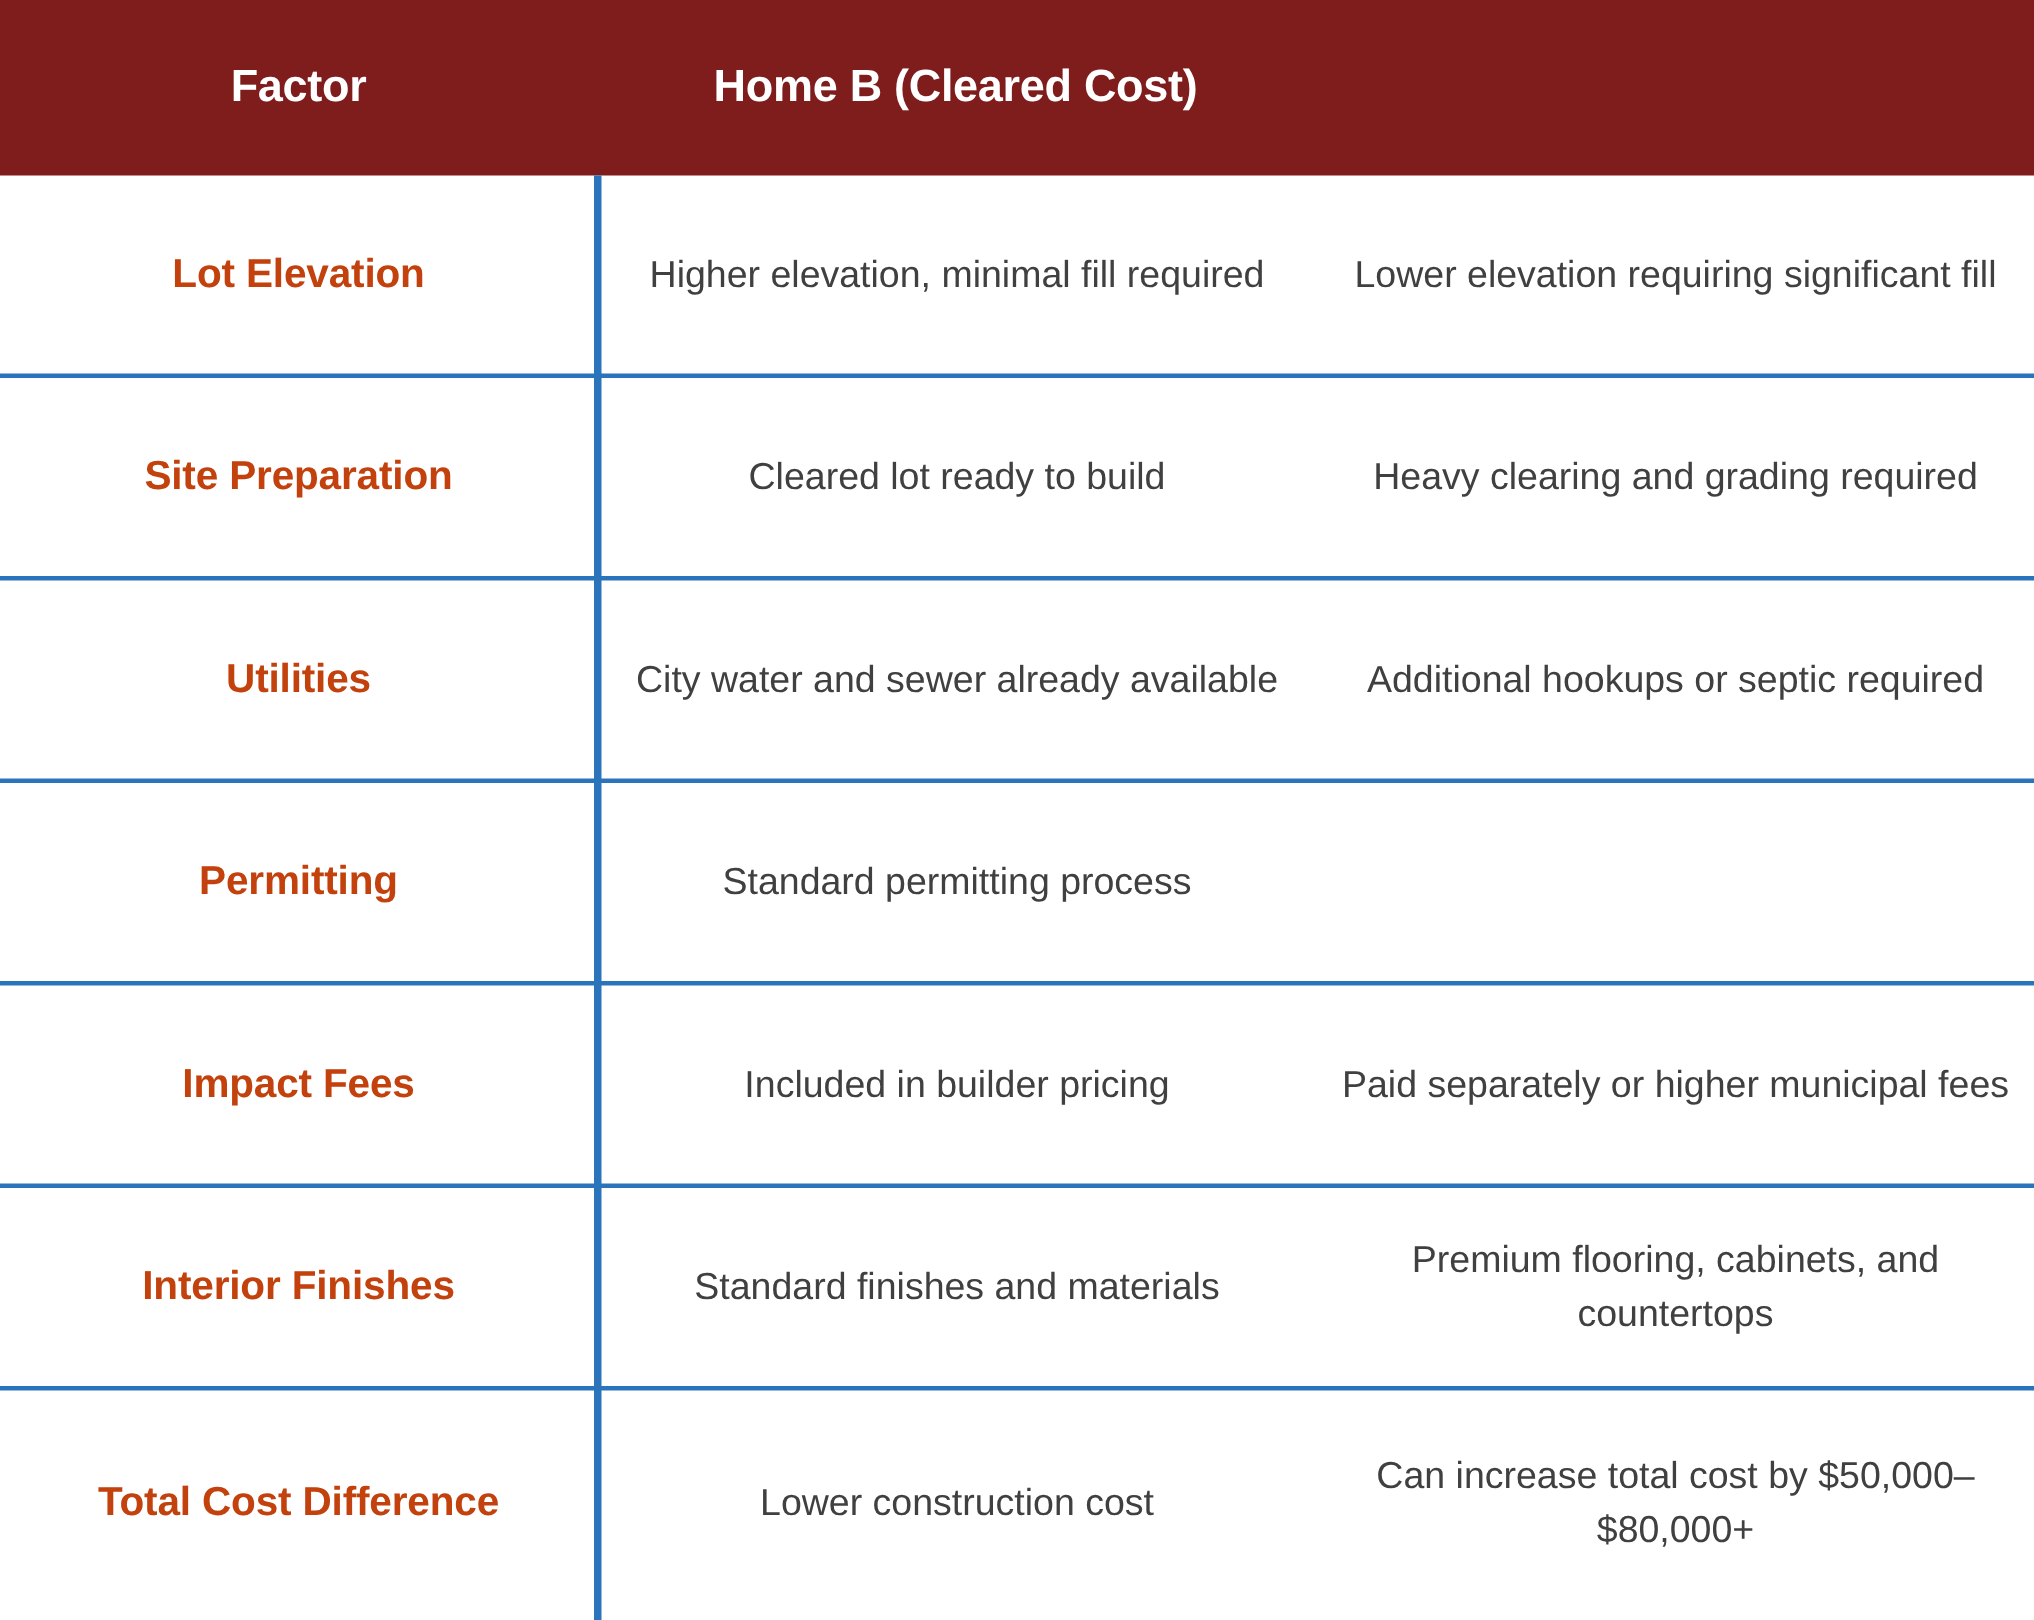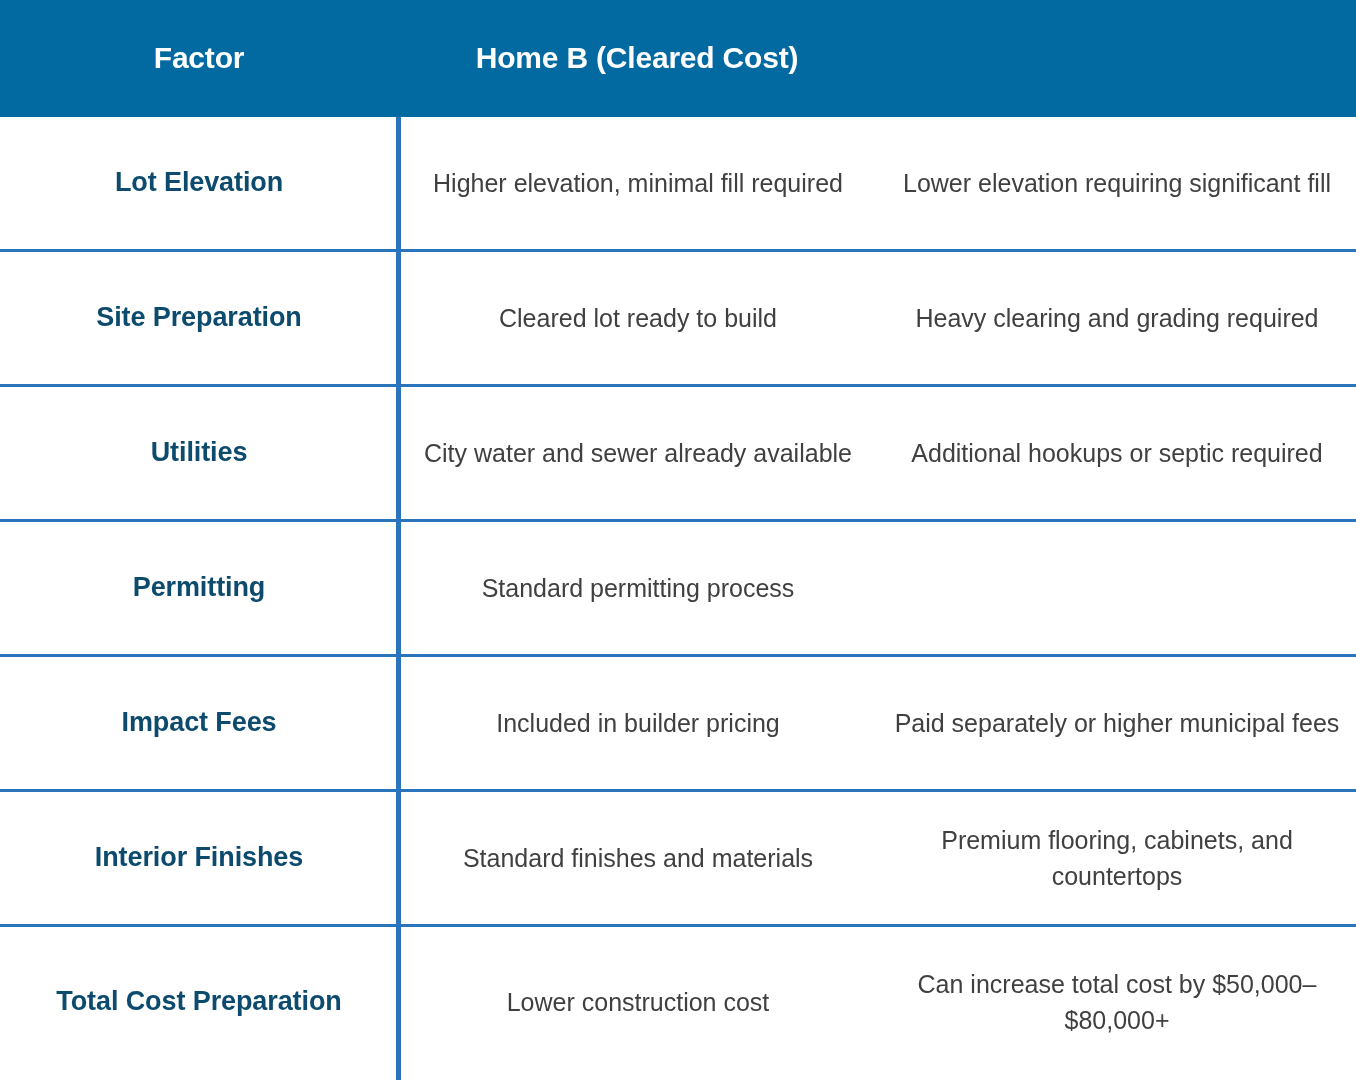--- a/index.html
+++ b/index.html
@@ -22,21 +22,21 @@
     background: #ffffff;
     box-sizing: border-box;
   }
 
   
   .table-header {
     display: flex;
     align-items: center;
     width: 100%;
     height: 117px;
-    background: #0369a1;
+    background: #7f1d1d;
     box-sizing: border-box;
   }
   .th {
     color: #ffffff;
     font-size: 30px;
     font-weight: bold;
     letter-spacing: -0.2px;
     text-align: center;
     line-height: 1.15;
     box-sizing: border-box;
@@ -68,21 +68,21 @@
   .cell {
     display: flex;
     align-items: center;
     justify-content: center;
     text-align: center;
     box-sizing: border-box;
     padding: 4px 14px;
   }
   .cell-factor {
     width: 398px;
-    color: #0c4a6e;
+    color: #c2410c;
     font-size: 27px;
     font-weight: bold;
     line-height: 1.45;
     letter-spacing: -0.1px;
   }
   .cell-a, .cell-b {
     color: #404040;
     font-size: 25px;
     font-weight: normal;
     line-height: 1.45;
@@ -142,21 +142,21 @@
       <div class="cell cell-b">Paid separately or higher municipal fees</div>
     </div>
 
     <div class="table-row">
       <div class="cell cell-factor">Interior Finishes</div>
       <div class="cell cell-a">Standard finishes and materials</div>
       <div class="cell cell-b">Premium flooring, cabinets, and countertops</div>
     </div>
 
     <div class="table-row">
-      <div class="cell cell-factor">Total Cost Preparation</div>
+      <div class="cell cell-factor">Total Cost Difference</div>
       <div class="cell cell-a">Lower construction cost</div>
       <div class="cell cell-b">Can increase total cost by $50,000–$80,000+</div>
     </div>
 
   </div>
 
   <div class="col-divider"></div>
 
 </div>
 

